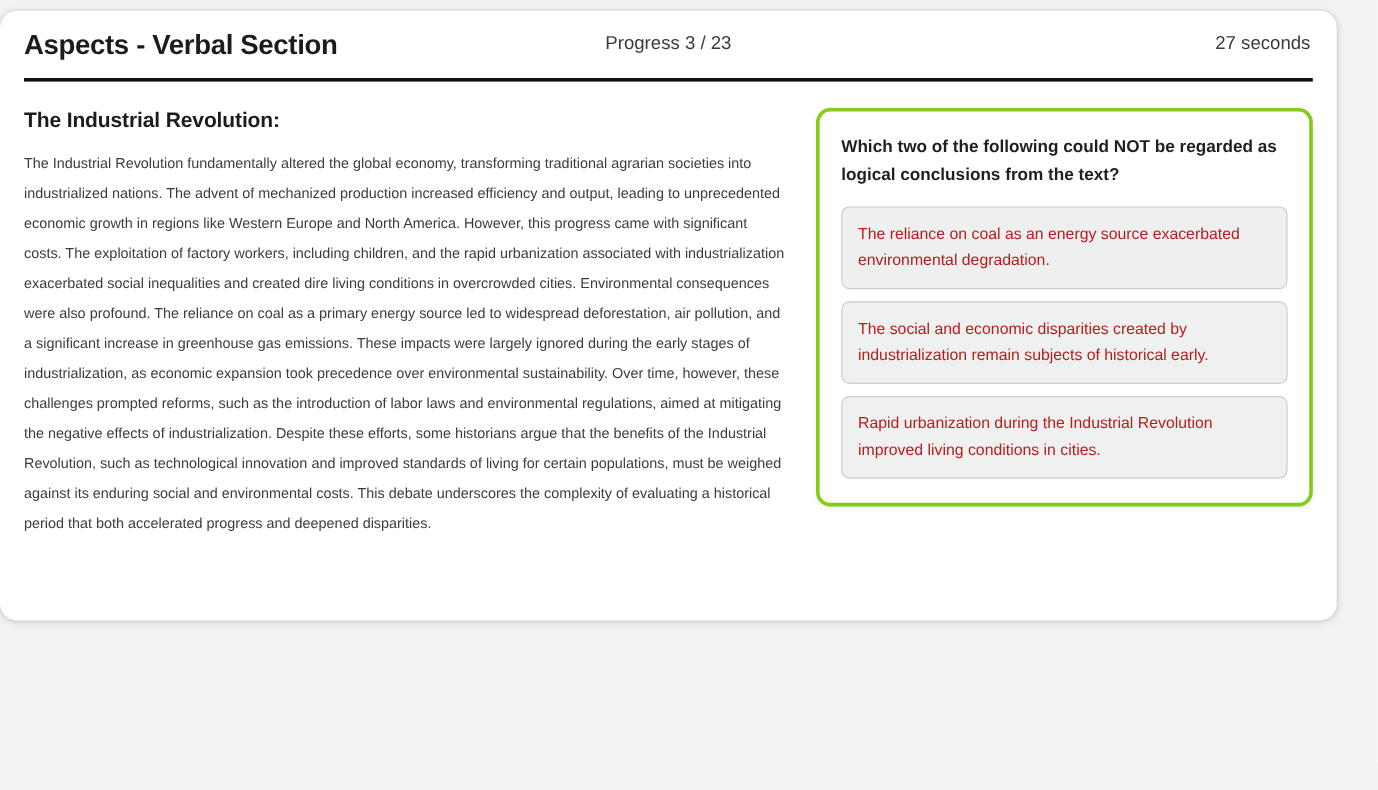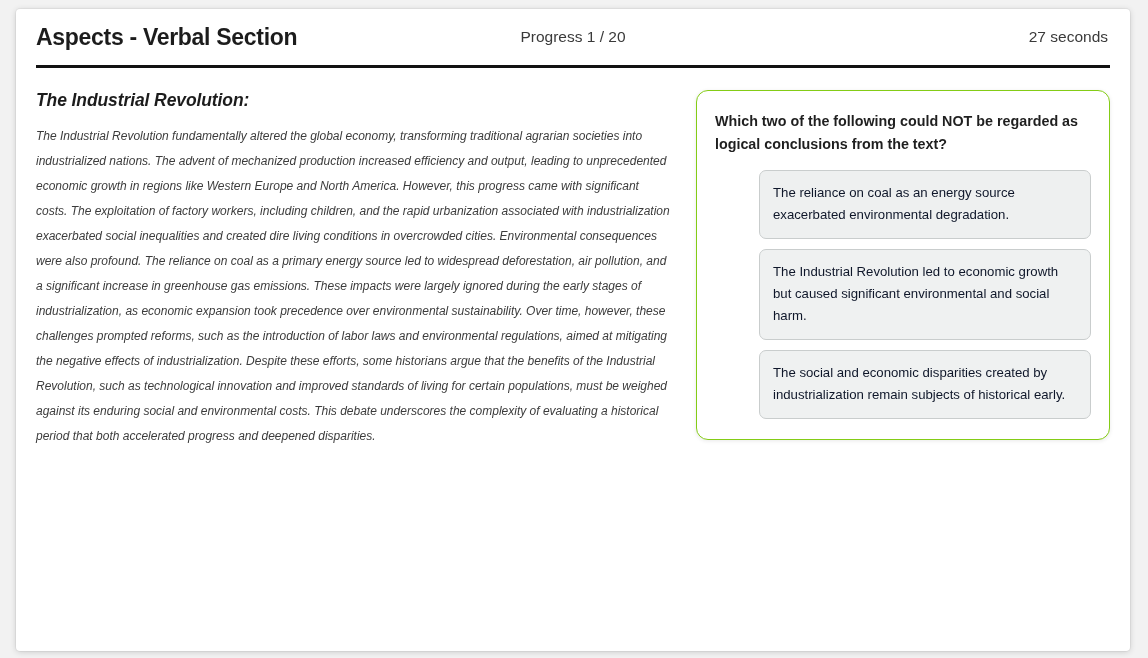--- a/index.html
+++ b/index.html
@@ -11,26 +11,26 @@
   }
 
   body {
     background: #f2f2f2;
     font-family: "Liberation Sans", sans-serif;
     -webkit-font-smoothing: antialiased;
   }
 
   #app-root {
     position: absolute;
-    left: 16px;
+    left: 0;
     top: 9px;
     width: 1114px;
-    height: 642px;
+    height: 508px;
     background: #ffffff;
-    border-radius: 4px;
+    border-radius: 14px;
     box-shadow: 0 1px 6px rgba(0,0,0,0.16), 0 0 0 1px rgba(0,0,0,0.04);
     overflow: hidden;
   }
 
   
   .exam-header {
     position: relative;
     height: 56px;
     padding: 0 22px 0 20px;
     display: flex;
@@ -73,21 +73,20 @@
   .exam-body {
     display: flex;
     align-items: flex-start;
     padding: 22px 20px 0 20px;
     gap: 24px;
   }
 
   .passage-pane {
     width: 636px;
     flex: 0 0 636px;
-    font-style: italic;
   }
 
   .passage-title {
     font-size: 17.5px;
     font-weight: bold;
     color: #1c1c1c;
     margin-bottom: 13px;
     letter-spacing: -0.1px;
   }
 
@@ -96,21 +95,21 @@
     line-height: 25px;
     color: #3c3c3c;
     text-align: left;
   }
 
   
   .question-card {
     flex: 0 0 414px;
     width: 414px;
     background: #ffffff;
-    border: 1px solid #84cc16;
+    border: 3px solid #84cc16;
     border-radius: 12px;
     box-shadow: 0 1px 4px rgba(0,0,0,0.09);
     padding: 19px 18px 20px 18px;
   }
 
   .question-prompt {
     font-size: 14.3px;
     font-weight: bold;
     line-height: 23px;
     color: #1f1f1f;
@@ -123,53 +122,52 @@
     gap: 10px;
   }
 
   .option-item {
     background: #eef0f0;
     border: 1px solid #c9cdcd;
     border-radius: 7px;
     padding: 11px 13px 12px 13px;
     font-size: 13.2px;
     line-height: 22px;
-    color: #0f172a;
+    color: #b91c1c;
     cursor: pointer;
-    margin-left: 44px;
   }
 
   .option-item.is-plain {
     background: #eff1f1;
   }
 </style>
 </head>
 <body>
 
 <div id="app-root">
 
   <div class="exam-header">
     <div class="exam-title">Aspects - Verbal Section</div>
-    <div class="progress-label">Progress 1 / 20</div>
+    <div class="progress-label">Progress 3 / 23</div>
     <div class="timer-label">27 seconds</div>
   </div>
 
   <div class="header-rule"></div>
 
   <div class="exam-body">
 
     <div class="passage-pane">
       <div class="passage-title">The Industrial Revolution:</div>
       <div class="passage-body">The Industrial Revolution fundamentally altered the global economy, transforming traditional agrarian societies into industrialized nations. The advent of mechanized production increased efficiency and output, leading to unprecedented economic growth in regions like Western Europe and North America. However, this progress came with significant costs. The exploitation of factory workers, including children, and the rapid urbanization associated with industrialization exacerbated social inequalities and created dire living conditions in overcrowded cities. Environmental consequences were also profound. The reliance on coal as a primary energy source led to widespread deforestation, air pollution, and a significant increase in greenhouse gas emissions. These impacts were largely ignored during the early stages of industrialization, as economic expansion took precedence over environmental sustainability. Over time, however, these challenges prompted reforms, such as the introduction of labor laws and environmental regulations, aimed at mitigating the negative effects of industrialization. Despite these efforts, some historians argue that the benefits of the Industrial Revolution, such as technological innovation and improved standards of living for certain populations, must be weighed against its enduring social and environmental costs. This debate underscores the complexity of evaluating a historical period that both accelerated progress and deepened disparities.</div>
     </div>
 
     <div class="question-card">
       <div class="question-prompt">Which two of the following could NOT be regarded as logical conclusions from the text?</div>
       <div class="option-list" id="option-list">
           <div class="option-item">The reliance on coal as an energy source exacerbated environmental degradation.</div>
-          <div class="option-item is-plain">The Industrial Revolution led to economic growth but caused significant environmental and social harm.</div>
           <div class="option-item is-plain">The social and economic disparities created by industrialization remain subjects of historical early.</div>
+          <div class="option-item is-plain">Rapid urbanization during the Industrial Revolution improved living conditions in cities.</div>
         </div>
     </div>
 
   </div>
 
 </div>
 
 </body></html>

